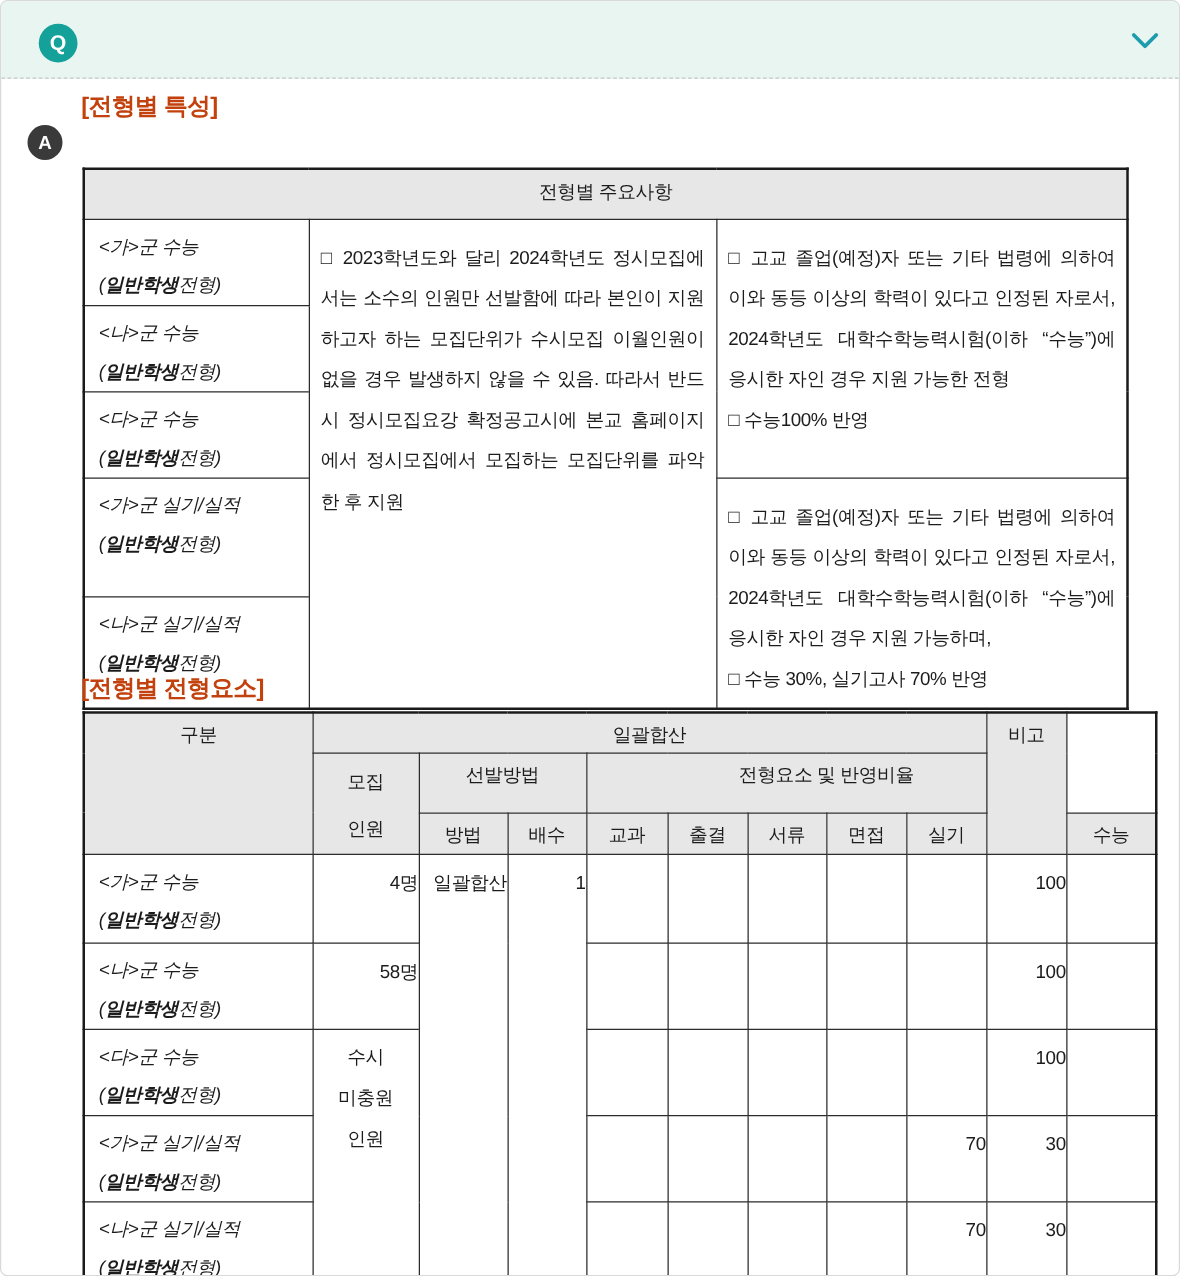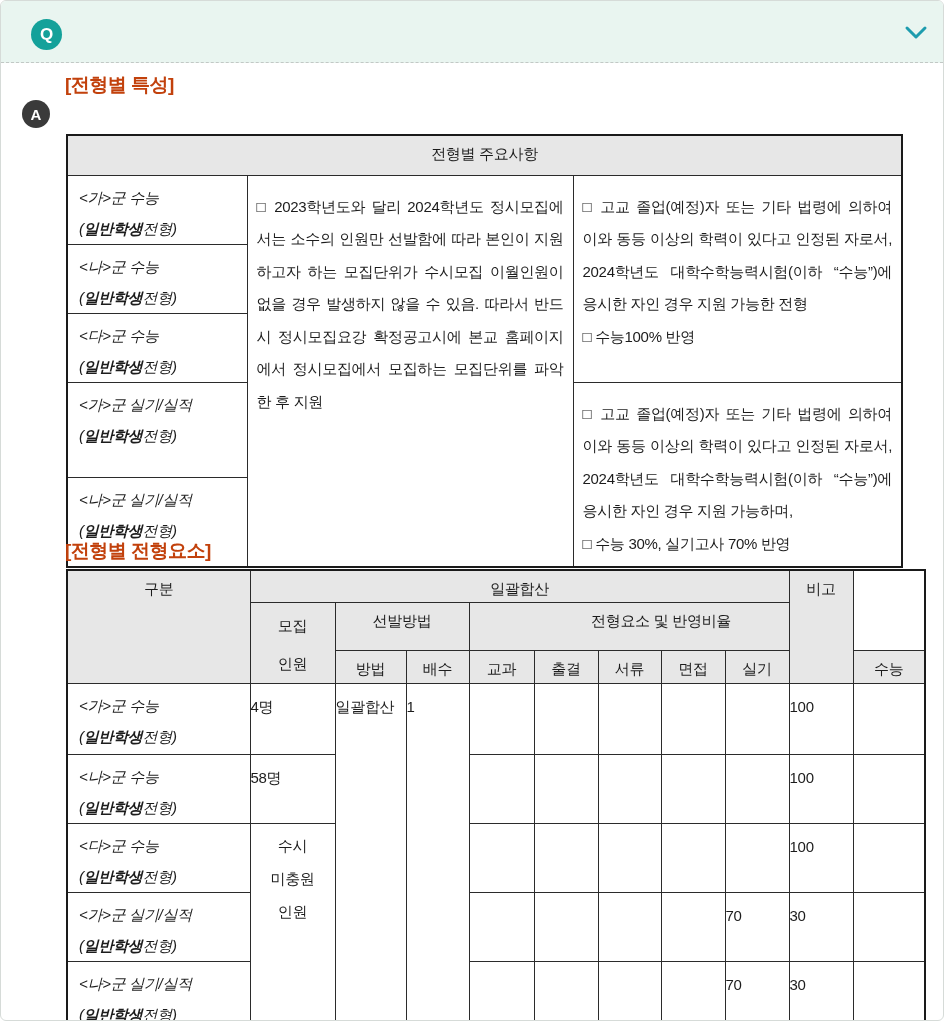--- a/index.html
+++ b/index.html
@@ -41,21 +41,21 @@
   
   table.t { border-collapse:collapse; table-layout:fixed; position:absolute; left:65px; border:2px solid #1a1a1a; }
   .t1 { top:98px; width:835px;margin-top:35px; }
   .t2 { top:568px; width:858px; }
   table.t td { border:1px solid #2b2b2b; font-size:15px; color:#1c1c1c; vertical-align:top; overflow:hidden; letter-spacing:-0.3px; }
 
   .th { background:#e7e7e7; text-align:center; padding-top:5px; line-height:26px; }
   .lbl { padding:6px 6px 0 11px;font-style:italic; }
   .lbl .l1, .lbl .l2 { display:block; line-height:31px; }
   .jt  { padding:15px 9px 0 9px; line-height:32.5px; text-align:justify; white-space:pre-line; }
-  .num { text-align:left; padding-top:8px; line-height:30px; }
+  .num { text-align:right; padding-top:8px; line-height:30px; }
   .pre { white-space:pre-line; }
   .mojip-head { line-height:38px; padding-top:4px;margin-top:33px; }
   .quota-merged { text-align:center; padding-top:5px; line-height:33px; }
 
   tr.h40{height:40px} tr.h64{height:64px} tr.h95{height:95px} tr.h90{height:90px}
   tr.h32{height:32px} tr.h46{height:46px} tr.h38{height:24px}
   tr.h71{height:71px} tr.h65{height:65px} tr.h66{height:66px} tr.h58{height:58px}
 </style>
 </head>
 <body>

